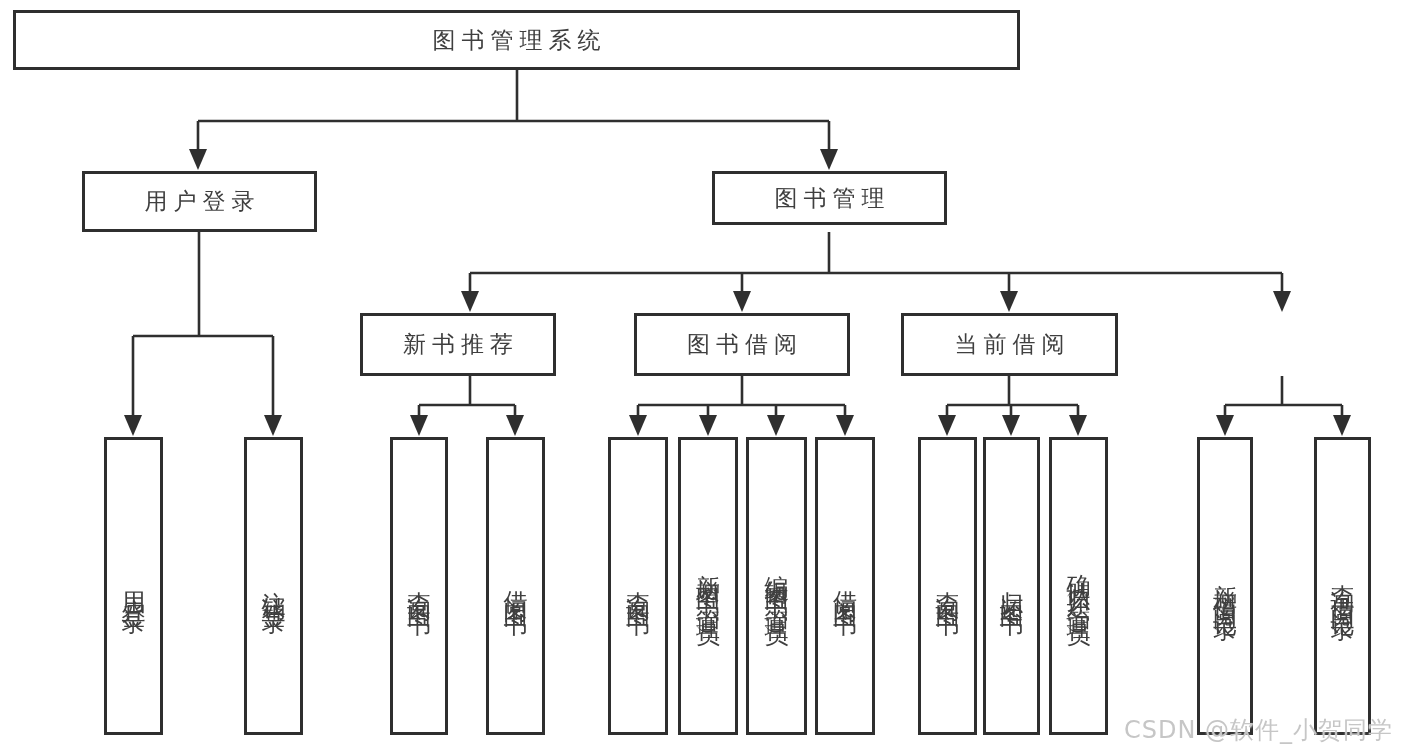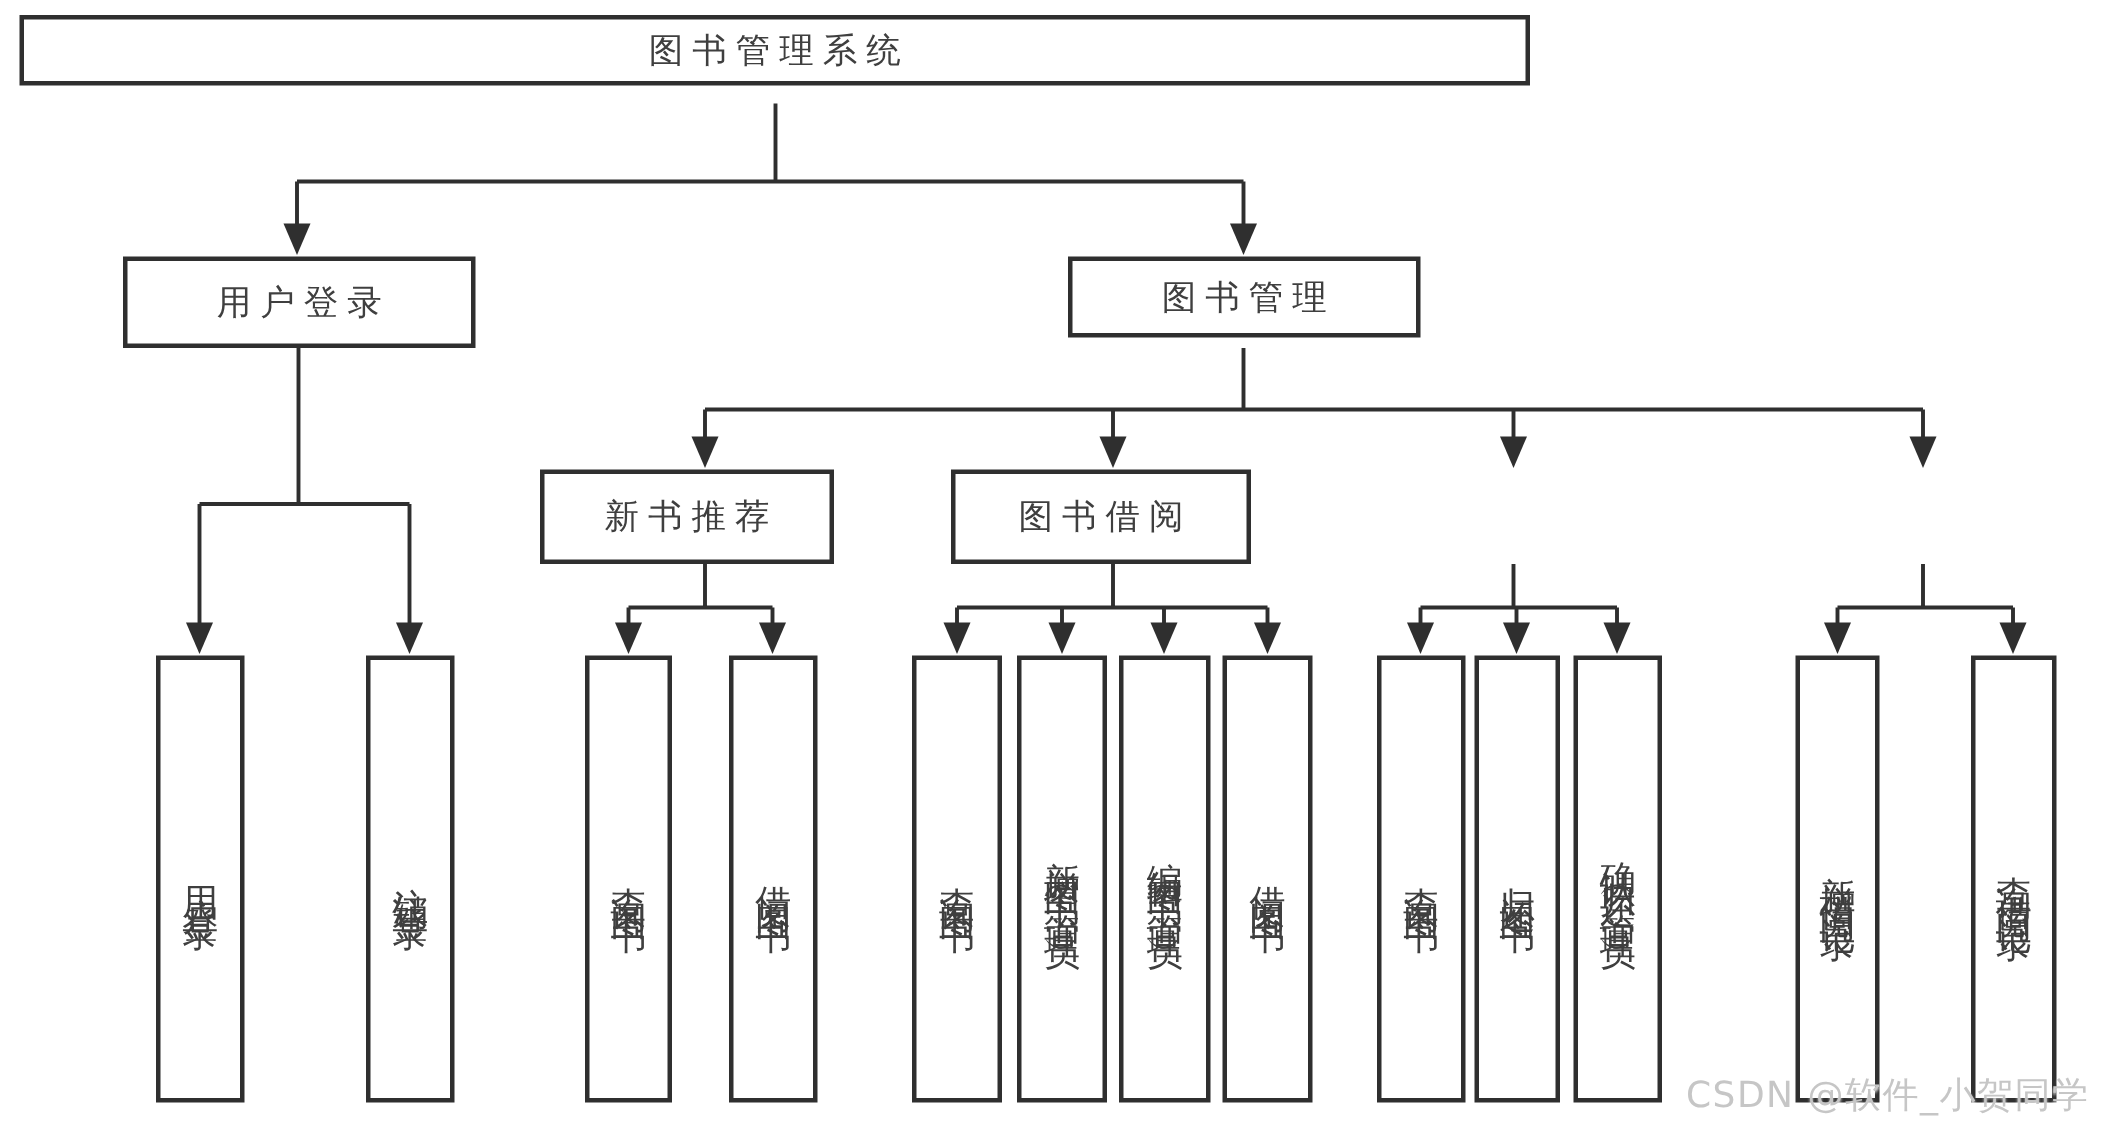--- a/index.html
+++ b/index.html
@@ -79,27 +79,28 @@
       <polygon points="1069,415 1087,415 1078,436"></polygon>
     </g>
 
     <g>
       <path d="M1282,376 V405 M1225,405 H1342 M1225,405 V416 M1342,405 V416"></path>
       <polygon points="1216,415 1234,415 1225,436"></polygon>
       <polygon points="1333,415 1351,415 1342,436"></polygon>
     </g>
   </svg>
 
-  <div class="node hnode" style="left:13px;top:10px;width:1007px;height:47px;">图书管理系统</div>
+  <div class="node hnode" style="left:13px;top:10px;width:1007px;height:60px;">图书管理系统</div>
 
   <div class="node hnode" style="left:82px;top:171px;width:235px;height:61px;">用户登录</div>
   <div class="node hnode" style="left:712px;top:171px;width:235px;height:54px;">图书管理</div>
 
   <div class="node hnode" style="left:360px;top:313px;width:196px;height:63px;">新书推荐</div>
-  <div class="node hnode" style="left:634px;top:313px;width:200px;height:63px;">图书借阅</div>
+  <div class="node hnode" style="left:634px;top:313px;width:216px;height:63px;">图书借阅</div>
+  <div class="node hnode" style="left:901px;top:313px;width:217px;height:63px;">当前借阅</div>
 
   <div class="node vnode" style="left:104px;top:437px;width:59px;height:298px;">用户登录</div>
   <div class="node vnode" style="left:244px;top:437px;width:59px;height:298px;">注销登录</div>
 
   <div class="node vnode" style="left:390px;top:437px;width:58px;height:298px;">查询图书</div>
   <div class="node vnode" style="left:486px;top:437px;width:59px;height:298px;">借阅图书</div>
 
   <div class="node vnode" style="left:608px;top:437px;width:60px;height:298px;">查询图书</div>
   <div class="node vnode" style="left:678px;top:437px;width:60px;height:298px;">新增图书（管理员）</div>
   <div class="node vnode" style="left:746px;top:437px;width:61px;height:298px;">编辑图书（管理员）</div>

